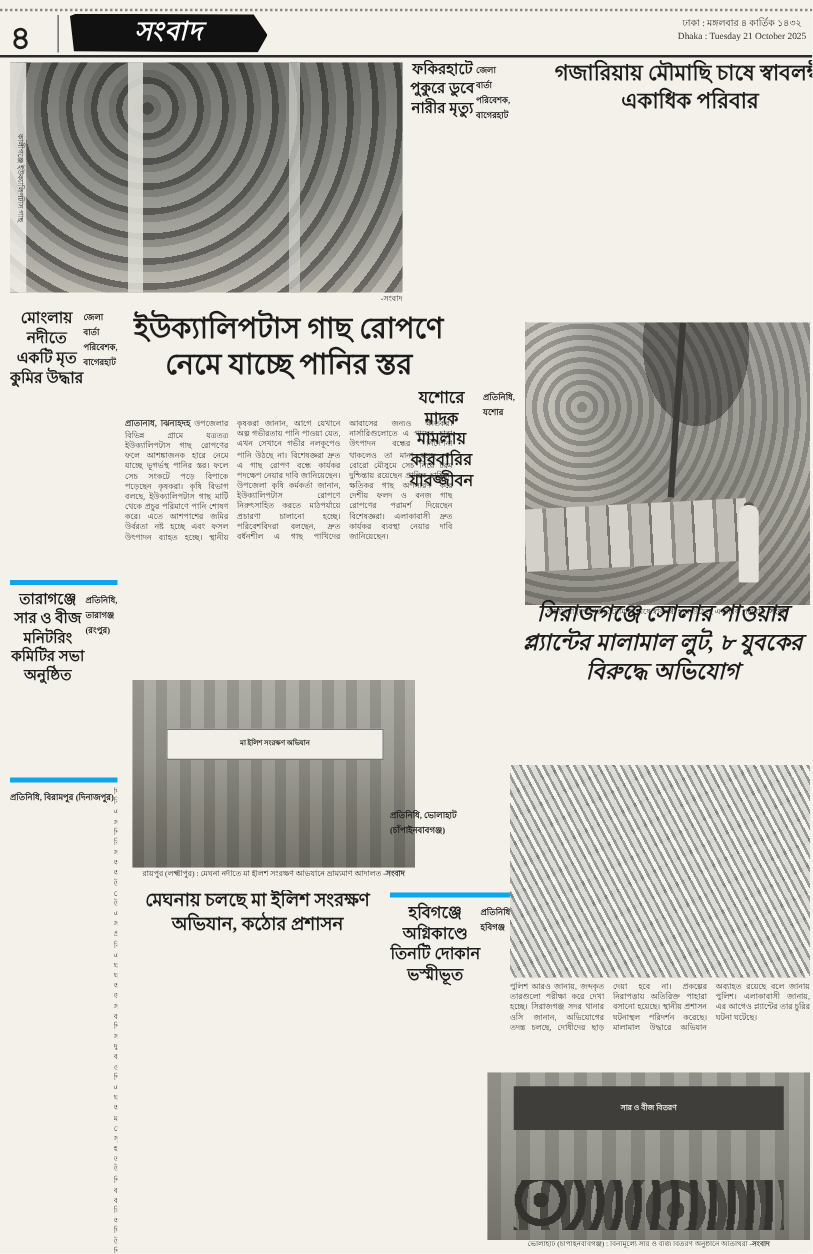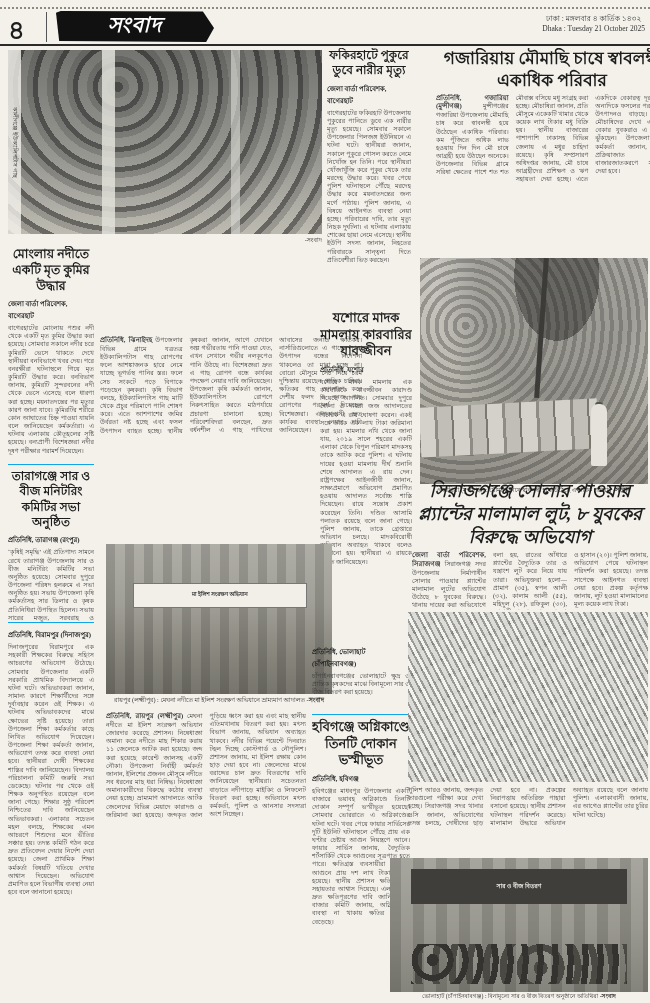--- a/index.html
+++ b/index.html
@@ -9,28 +9,28 @@
   .toprule{position:absolute;left:0;top:7px;width:650px;border-top:2px dotted #8a8a84;}
   .pagenum{position:absolute;left:8px;top:10px;font-size:26px;font-weight:bold;}
   .pagenum-rule{position:absolute;left:46px;top:12px;height:30px;border-left:1.5px solid #555;}
   .masthead{position:absolute;left:56px;top:11px;width:158px;height:31px;background:#111;
             clip-path:polygon(0 6%,3% 0,93% 2%,100% 55%,95% 100%,2% 97%);
             display:flex;align-items:center;justify-content:center;}
   .masthead span{color:#fff;font-size:21px;font-weight:bold;font-style:italic;letter-spacing:1px;}
   .dateblock{position:absolute;right:5px;top:14px;text-align:center;font-size:7.5px;line-height:1.35;color:#333;}
   .headrule{position:absolute;left:0;top:44px;width:650px;border-top:2px solid #2a2a2a;}
   
-  .story{position:absolute;display:flex;flex-direction:column;overflow:hidden;}
+  .story{position:absolute;display:flex;flex-direction:row;overflow:hidden;}
   .hl{font-weight:bold;text-align:center;line-height:1.28;margin:0 0 2px 0;}
   .sub{font-weight:bold;text-align:center;}
   .byline{font-size:6.8px;font-weight:bold;margin:2px 0 2px 0;}
   .body{font-size:6.3px;line-height:1.3;text-align:justify;overflow:hidden;flex:1;color:#39393a;}
   .cols2{column-count:2;column-gap:7px;}
   .cols3{column-count:3;column-gap:7px;}
-  .sep{border-top:1px solid #0ea5e9;padding-top:4px;}
+  .sep{border-top:4px solid #0ea5e9;padding-top:4px;}
   .caption{position:absolute;font-size:6.2px;line-height:1.3;text-align:center;color:#2c2c2c;overflow:hidden;}
   .credit{font-weight:bold;}
   
   .photo{position:absolute;overflow:hidden;}
   #photo-trees{background:
      linear-gradient(90deg,transparent 0 30%,rgba(225,225,218,.85) 30% 34%,transparent 34% 71%,rgba(210,210,205,.7) 71% 74%,transparent 74%),
      repeating-radial-gradient(circle at 35% 20%,rgba(30,30,30,.55) 0 5px,rgba(80,80,78,.35) 5px 11px,rgba(140,140,135,.15) 11px 20px),
      linear-gradient(180deg,#6f6f6c 0%,#858581 30%,#9a9a94 60%,#b5b3ab 85%,#c6c3b8 100%);}
   .vcap{position:absolute;left:0;top:0;height:100%;width:13px;background:rgba(245,243,236,.8);
         writing-mode:vertical-rl;font-size:6px;color:#222;text-align:center;line-height:13px;}
@@ -106,20 +106,21 @@
     <span class="credit">-সংবাদ</span>
   </div>
 
   <div class="story" style="left:8px;top:246px;width:86px;height:214px;">
     <div class="hl" style="font-size:12.5px;">মোংলায় নদীতে একটি মৃত কুমির উদ্ধার</div>
     <div class="byline">জেলা বার্তা পরিবেশক, বাগেরহাট</div>
     <div class="body">বাগেরহাটের মোংলায় পশুর নদী থেকে একটি মৃত কুমির উদ্ধার করা হয়েছে। সোমবার সকালে নদীর চরে কুমিরটি ভেসে থাকতে দেখে স্থানীয়রা বনবিভাগে খবর দেয়। পরে বনরক্ষীরা ঘটনাস্থলে গিয়ে মৃত কুমিরটি উদ্ধার করে। বনবিভাগ জানায়, কুমিরটি সুন্দরবনের নদী থেকে ভেসে এসেছে বলে ধারণা করা হচ্ছে। ময়নাতদন্তের পর মৃত্যুর কারণ জানা যাবে। কুমিরটির শরীরে কোন আঘাতের চিহ্ন পাওয়া যায়নি বলে জানিয়েছেন কর্মকর্তারা। এ ঘটনায় এলাকায় কৌতূহলের সৃষ্টি হয়েছে। বন্যপ্রাণী বিশেষজ্ঞরা নদীর দূষণ পরীক্ষার পরামর্শ দিয়েছেন।</div>
   </div>
 
   <div class="story" style="left:98px;top:248px;width:266px;height:84px;">
+    <div class="hl" style="font-size:23px;">ইউক্যালিপটাস গাছ রোপণে নেমে যাচ্ছে পানির স্তর</div>
   </div>
   <div class="story" style="left:100px;top:336px;width:262px;height:206px;">
     <div class="body cols3">
       <span class="byline">প্রতিনিধি, ঝিনাইদহ</span>
       <span>উপজেলার বিভিন্ন গ্রামে যত্রতত্র ইউক্যালিপটাস গাছ রোপণের ফলে আশঙ্কাজনক হারে নেমে যাচ্ছে ভূগর্ভস্থ পানির স্তর। ফলে সেচ সংকটে পড়ে বিপাকে পড়েছেন কৃষকরা। কৃষি বিভাগ বলছে, ইউক্যালিপটাস গাছ মাটি থেকে প্রচুর পরিমাণে পানি শোষণ করে। এতে আশপাশের জমির উর্বরতা নষ্ট হচ্ছে এবং ফসল উৎপাদন ব্যাহত হচ্ছে। স্থানীয় কৃষকরা জানান, আগে যেখানে অল্প গভীরতায় পানি পাওয়া যেত, এখন সেখানে গভীর নলকূপেও পানি উঠছে না। বিশেষজ্ঞরা দ্রুত এ গাছ রোপণ বন্ধে কার্যকর পদক্ষেপ নেয়ার দাবি জানিয়েছেন। উপজেলা কৃষি কর্মকর্তা জানান, ইউক্যালিপটাস রোপণে নিরুৎসাহিত করতে মাঠপর্যায়ে প্রচারণা চালানো হচ্ছে। পরিবেশবিদরা বলছেন, দ্রুত বর্ধনশীল এ গাছ পাখিদের আবাসের জন্যও ক্ষতিকর। নার্সারিগুলোতে এ গাছের চারা উৎপাদন বন্ধের নির্দেশনা থাকলেও তা মানা হচ্ছে না। বোরো মৌসুমে সেচ নিয়ে চরম দুশ্চিন্তায় রয়েছেন প্রান্তিক চাষিরা। ক্ষতিকর গাছ অপসারণ করে দেশীয় ফলদ ও বনজ গাছ রোপণের পরামর্শ দিয়েছেন বিশেষজ্ঞরা। এলাকাবাসী দ্রুত কার্যকর ব্যবস্থা নেয়ার দাবি জানিয়েছেন।</span>
     </div>
   </div>
 
   <div class="story" style="left:320px;top:310px;width:92px;height:334px;">
     <div class="hl" style="font-size:13px;">যশোরে মাদক মামলায় কারবারির যাবজ্জীবন</div>
@@ -140,20 +141,21 @@
 
   <div class="photo" id="photo-fish" style="left:106px;top:544px;width:226px;height:150px;">
     <div class="fishbanner">মা ইলিশ সংরক্ষণ অভিযান</div>
   </div>
   <div class="caption" style="left:106px;top:696px;width:226px;">
     <span>রায়পুর (লক্ষ্মীপুর) : মেঘনা নদীতে মা ইলিশ সংরক্ষণ অভিযানে ভ্রাম্যমাণ আদালত</span>
     <span class="credit">-সংবাদ</span>
   </div>
 
   <div class="story" style="left:106px;top:712px;width:200px;height:288px;">
+    <div class="hl" style="font-size:14.5px;">মেঘনায় চলছে মা ইলিশ সংরক্ষণ অভিযান, কঠোর প্রশাসন</div>
     <div class="body cols2">
       <span class="byline">প্রতিনিধি, রায়পুর (লক্ষ্মীপুর)</span>
       <span>মেঘনা নদীতে মা ইলিশ সংরক্ষণ অভিযান জোরদার করেছে প্রশাসন। নিষেধাজ্ঞা অমান্য করে নদীতে মাছ শিকার করায় ১১ জেলেকে আটক করা হয়েছে। জব্দ করা হয়েছে কারেন্ট জালসহ একটি নৌকা। উপজেলা নির্বাহী কর্মকর্তা জানান, ইলিশের প্রজনন মৌসুমে নদীতে সব ধরনের মাছ ধরা নিষিদ্ধ। নিষেধাজ্ঞা অমান্যকারীদের বিরুদ্ধে কঠোর ব্যবস্থা নেয়া হচ্ছে। ভ্রাম্যমাণ আদালতে আটক জেলেদের বিভিন্ন মেয়াদে কারাদণ্ড ও জরিমানা করা হয়েছে। জব্দকৃত জাল পুড়িয়ে ধ্বংস করা হয় এবং মাছ স্থানীয় এতিমখানায় বিতরণ করা হয়। মৎস্য বিভাগ জানায়, অভিযান অব্যাহত থাকবে। নদীর বিভিন্ন পয়েন্টে দিনরাত টহল দিচ্ছে কোস্টগার্ড ও নৌপুলিশ। প্রশাসন জানায়, মা ইলিশ রক্ষায় কোন ছাড় দেয়া হবে না। জেলেদের মাঝে বরাদ্দের চাল দ্রুত বিতরণের দাবি জানিয়েছেন স্থানীয়রা। সচেতনতা বাড়াতে নদীপাড়ে মাইকিং ও লিফলেট বিতরণ করা হচ্ছে। অভিযানে মৎস্য কর্মকর্তা, পুলিশ ও আনসার সদস্যরা অংশ নিচ্ছেন।</span>
     </div>
   </div>
 
   <div class="story" style="left:312px;top:644px;width:98px;height:70px;">
     <div class="byline">প্রতিনিধি, ভোলাহাট (চাঁপাইনবাবগঞ্জ)</div>
     <div class="body">চাঁপাইনবাবগঞ্জের ভোলাহাটে ক্ষুদ্র ও প্রান্তিক কৃষকদের মাঝে বিনামূল্যে সার ও বীজ বিতরণ করা হয়েছে।</div>
   </div>

